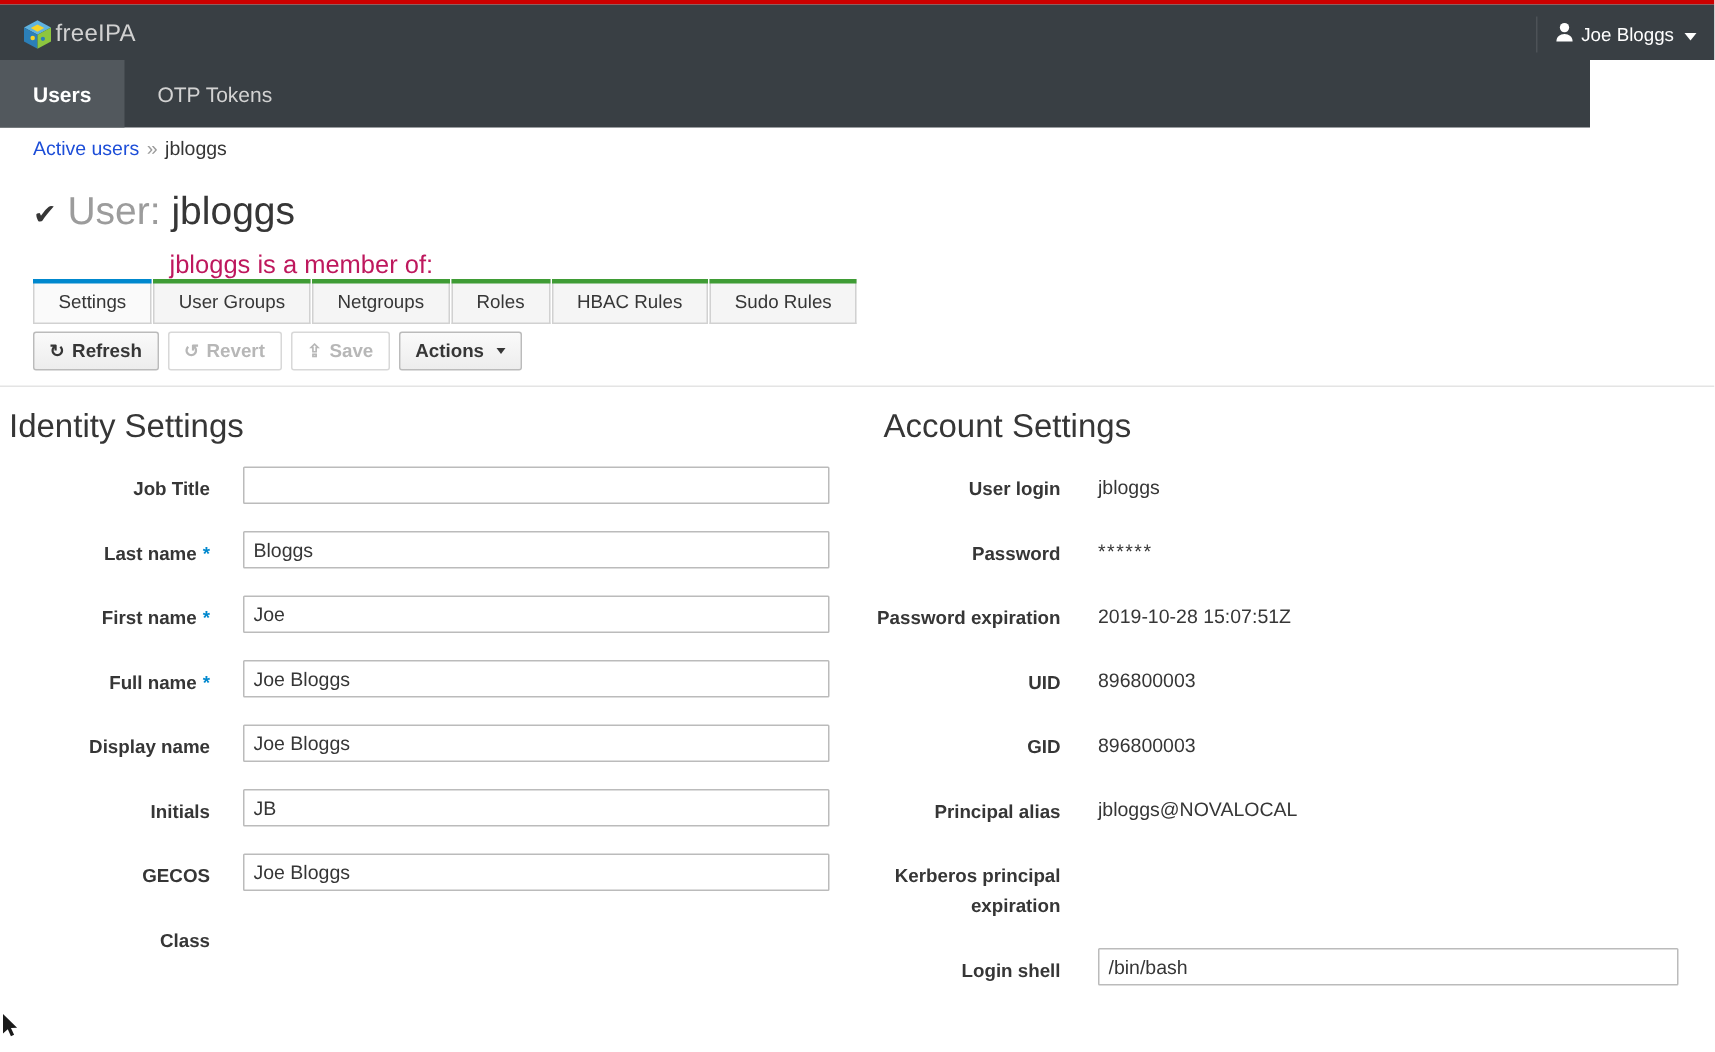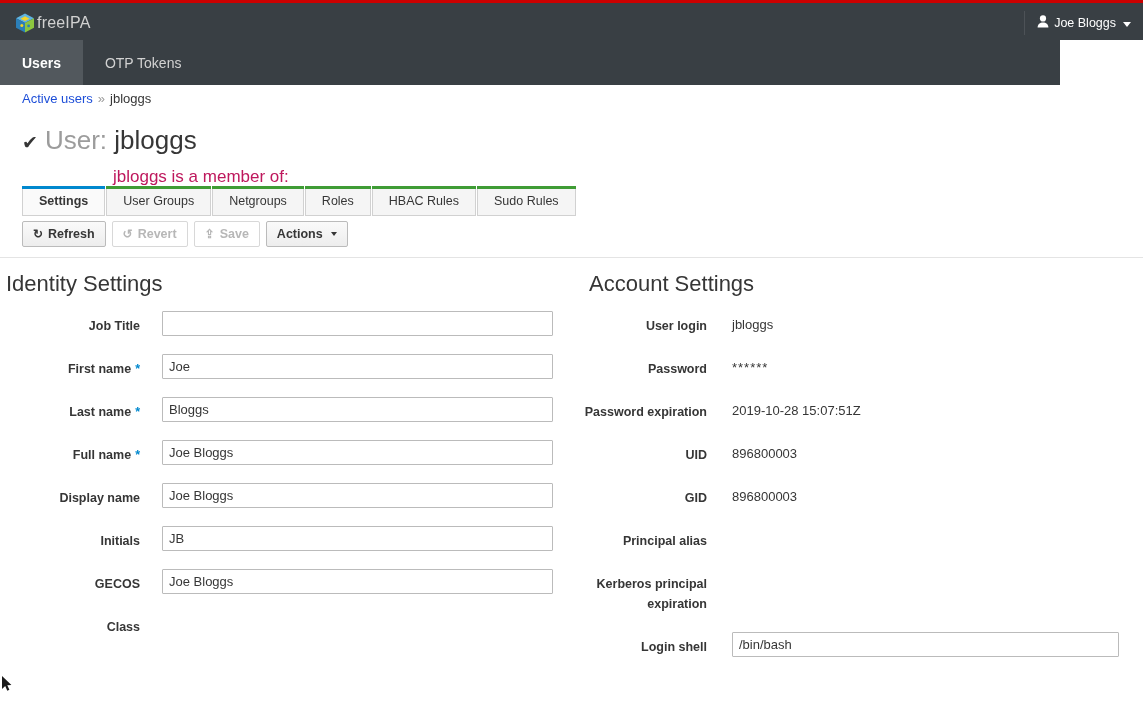--- a/index.html
+++ b/index.html
@@ -116,21 +116,21 @@
     cursor: pointer;
   }
   .facet-tab::before {
     content: "";
     position: absolute; top: 0; left: -1px; right: -1px;
     height: 3px;
   }
   .facet-tab.settings::before { background: #0088ce; }
   .facet-tab.member::before { background: #3f9c35; }
   .facet-tab.settings {
-    font-weight: bold;
+    font-weight: normal;
     background: #fafafa;
     min-width: 78px;
   }
 
   
   .toolbar {
     position: absolute; top: 136px; left: 22px;
     display: flex; gap: 6px;
   }
   .btn {
@@ -314,30 +314,30 @@
       <h2 class="section-title">Identity Settings</h2>
 
       <div class="field">
         <div class="field-label"><span>Job Title</span></div>
         <div class="field-control">
           <input class="txt" type="text" value="" style="">
         </div>
       </div>
 
       <div class="field">
+        <div class="field-label"><span>Last name</span><span class="req">*</span></div>
+        <div class="field-control">
+          <input class="txt" type="text" value="Bloggs" style="">
+        </div>
+      </div>
+
+      <div class="field">
         <div class="field-label"><span>First name</span><span class="req">*</span></div>
         <div class="field-control">
           <input class="txt" type="text" value="Joe" style="">
-        </div>
-      </div>
-
-      <div class="field">
-        <div class="field-label"><span>Last name</span><span class="req">*</span></div>
-        <div class="field-control">
-          <input class="txt" type="text" value="Bloggs" style="">
         </div>
       </div>
 
       <div class="field">
         <div class="field-label"><span>Full name</span><span class="req">*</span></div>
         <div class="field-control">
           <input class="txt" type="text" value="Joe Bloggs" style="">
         </div>
       </div>
 
@@ -403,20 +403,23 @@
 
       <div class="field">
         <div class="field-label">GID</div>
         <div class="field-control">
           <div class="static-val">896800003</div>
         </div>
       </div>
 
       <div class="field">
         <div class="field-label">Principal alias</div>
+        <div class="field-control">
+          <div class="static-val">jbloggs@NOVALOCAL</div>
+        </div>
       </div>
 
       <div class="field">
         <div class="field-label">Kerberos principal expiration</div>
         <div class="field-control">
           <div class="empty-val"></div>
         </div>
       </div>
 
       <div class="field">

